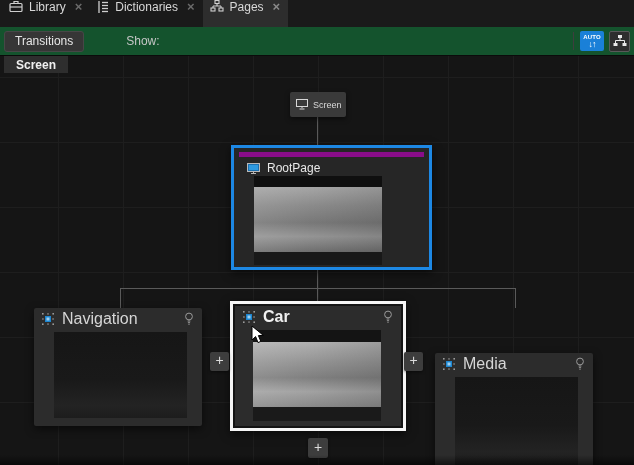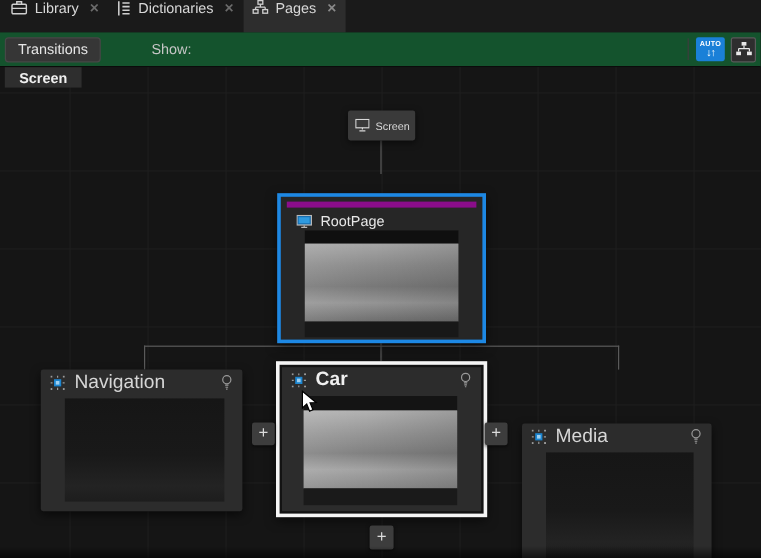--- a/index.html
+++ b/index.html
@@ -54,21 +54,21 @@
   
   .cline { position:absolute; background:#5a5a5a; }
 
   
   .screen-node { position:absolute; left:290px; top:36px; width:56px; height:25px;
     background:#3a3a3a; border-radius:2px; display:flex; align-items:center;
     gap:5px; padding:0 6px; color:#d8d8d8; font-size:9px;
     box-shadow:0 2px 5px rgba(0,0,0,.5); }
 
   
-  .root-node { position:absolute; left:231px; top:105px; width:174px; height:125px;
+  .root-node { position:absolute; left:231px; top:89px; width:201px; height:125px;
     border:3px solid #1d88e4; background:#262626;
     box-shadow:0 3px 9px rgba(0,0,0,.6); }
   .magenta-bar { position:absolute; top:4px; left:5px; right:5px; height:5px; background:#8a0d8a; }
   .root-header { position:absolute; top:13px; left:13px; display:flex;
     align-items:center; gap:7px; color:#e8e8e8; font-size:12px; }
   .root-thumb { position:absolute; left:20px; top:28px; width:128px; height:89px;
     display:flex; flex-direction:column; }
   .thumb-top { height:11px; background:#0f0f0f; }
   .thumb-grad { flex:1;
     background:

